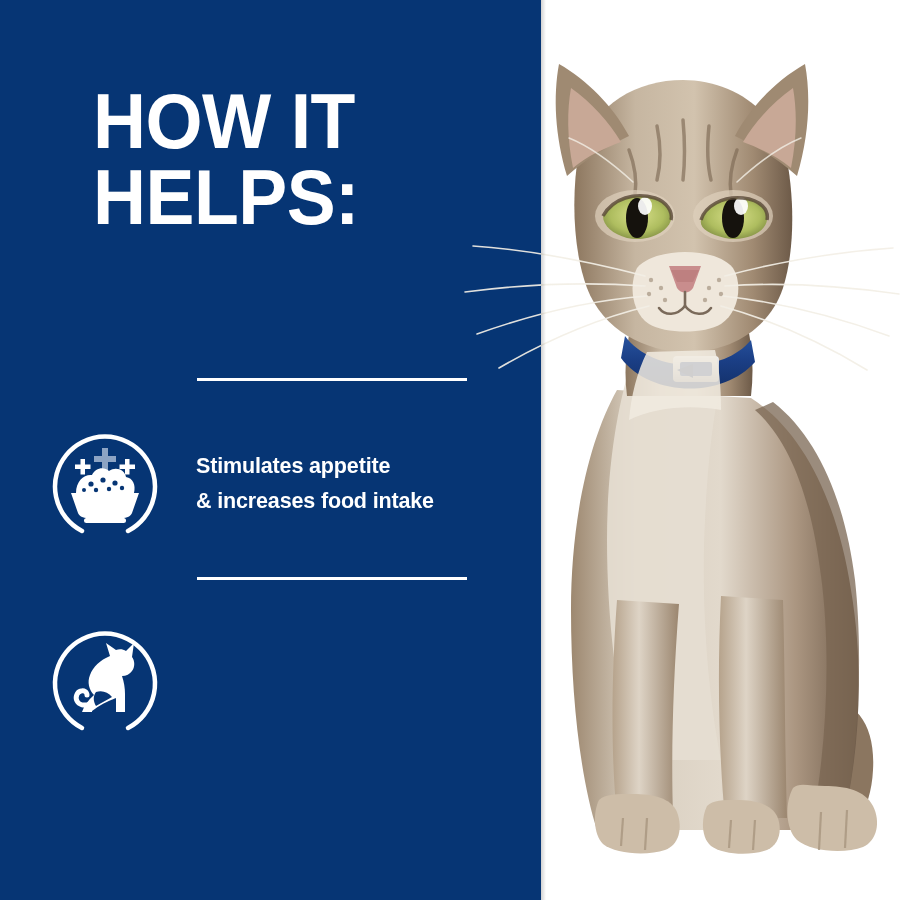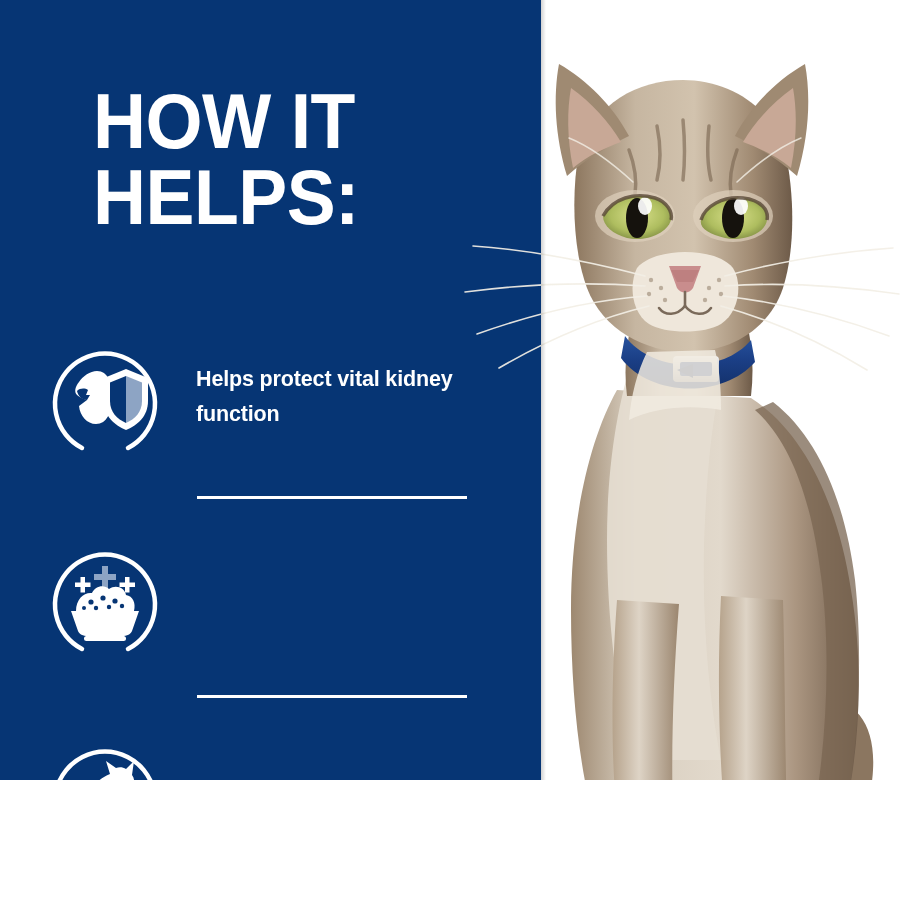--- a/index.html
+++ b/index.html
@@ -6,21 +6,21 @@
     margin: 0;
     padding: 0;
     background: #ffffff;
   }
   body {
     font-family: "Liberation Sans", sans-serif;
   }
   #page {
     position: relative;
     width: 900px;
-    height: 780px;
+    height: 900px;
     overflow: hidden;
     background: #ffffff;
   }
 
   
   .panel {
     position: absolute;
     left: 0; top: 0;
     width: 541px;
     height: 900px;
@@ -118,51 +118,20 @@
 
 <div id="page">
 
   <div class="panel">
 
     <div class="headline">HOW IT
 HELPS:</div>
 
     <div class="benefits">
 
-      <div class="benefit b1">
-        <div class="icon-wrap">
-          <svg viewBox="0 0 118 118" xmlns="http://www.w3.org/2000/svg">
-
-            <path d="M 36 110 A 50 50 0 1 1 82 110" fill="none" stroke="#ffffff" stroke-width="4.5" stroke-linecap="round"></path>
-
-            <path d="M 51 33
-                     C 62 33 66 45 66 59
-                     C 66 74 61 86 50 86
-                     C 41 86 34 78 33 68
-                     L 41 62
-                     C 41 62 34 60 31 57
-                     C 28 54 29 49 33 44
-                     C 37 38 44 33 51 33 Z" fill="#ffffff"></path>
-
-            <path d="M 40 52 C 36 52 33 55 33 58 C 36 60 40 61 43 61
-                     C 42 58 41 55 40 52 Z" fill="#063574" opacity="0.0"></path>
-            <path d="M 31 53 C 34 50 39 50 42 52 L 40 57 L 44 57 L 41 62
-                     C 36 62 32 58 31 53 Z" fill="#063574"></path>
-
-            <path d="M 80 31 L 102 40 L 102 63 C 102 78 92 87 80 92
-                     C 68 87 58 78 58 63 L 58 40 Z" fill="#ffffff"></path>
-
-            <path d="M 80 38 L 96 44.5 L 96 63 C 96 74 89 81 80 85 Z" fill="#8da4c4"></path>
-
-            <path d="M 80 38 L 64 44.5 L 64 63 C 64 74 71 81 80 85 Z" fill="#063574"></path>
-          </svg>
-        </div>
-        <div class="btext">Helps protect vital kidney
-function</div>
-      </div>
 
       <div class="sp-a"></div>
       <div class="divider"></div>
       <div class="sp-a"></div>
 
       <div class="benefit b2">
         <div class="icon-wrap">
           <svg viewBox="0 0 118 118" xmlns="http://www.w3.org/2000/svg">
             <path d="M 36 110 A 50 50 0 1 1 82 110" fill="none" stroke="#ffffff" stroke-width="4.5" stroke-linecap="round"></path>
 
@@ -187,20 +156,22 @@
             <circle cx="57" cy="59" r="2.6" fill="#063574"></circle>
             <circle cx="69" cy="62" r="2.6" fill="#063574"></circle>
             <circle cx="50" cy="69" r="2.2" fill="#063574"></circle>
             <circle cx="63" cy="68" r="2.2" fill="#063574"></circle>
             <circle cx="76" cy="67" r="2.2" fill="#063574"></circle>
             <circle cx="38" cy="69" r="2" fill="#063574"></circle>
 
             <rect x="25" y="72" width="68" height="2.4" fill="#063574" opacity="0.0"></rect>
           </svg>
         </div>
+        <div class="btext">Stimulates appetite
+&amp; increases food intake</div>
       </div>
 
       <div class="sp-b"></div>
       <div class="divider"></div>
       <div class="sp-b"></div>
 
       <div class="benefit b3">
         <div class="icon-wrap">
           <svg viewBox="0 0 118 118" xmlns="http://www.w3.org/2000/svg">
             <path d="M 36 110 A 50 50 0 1 1 82 110" fill="none" stroke="#ffffff" stroke-width="4.5" stroke-linecap="round"></path>

